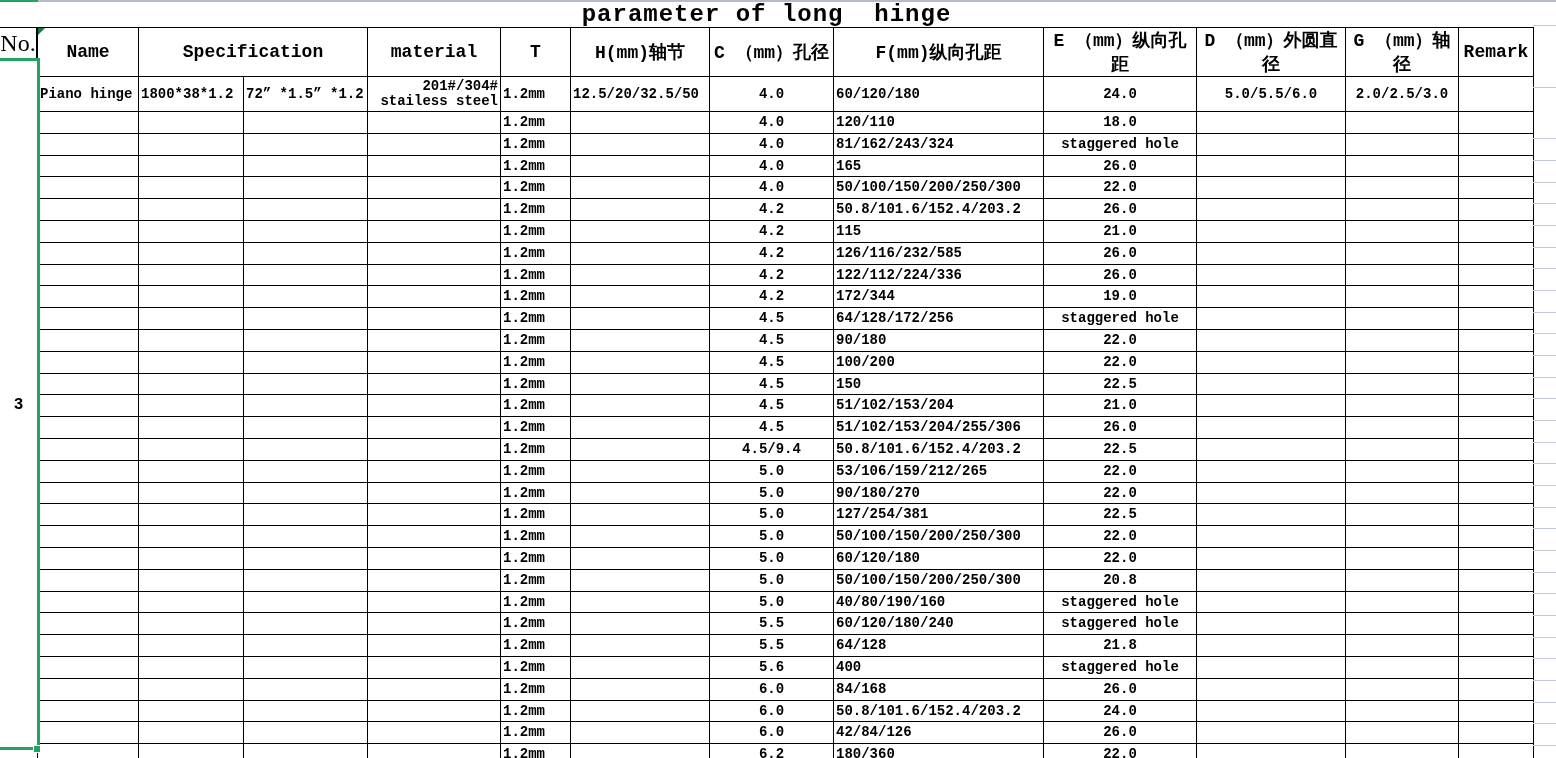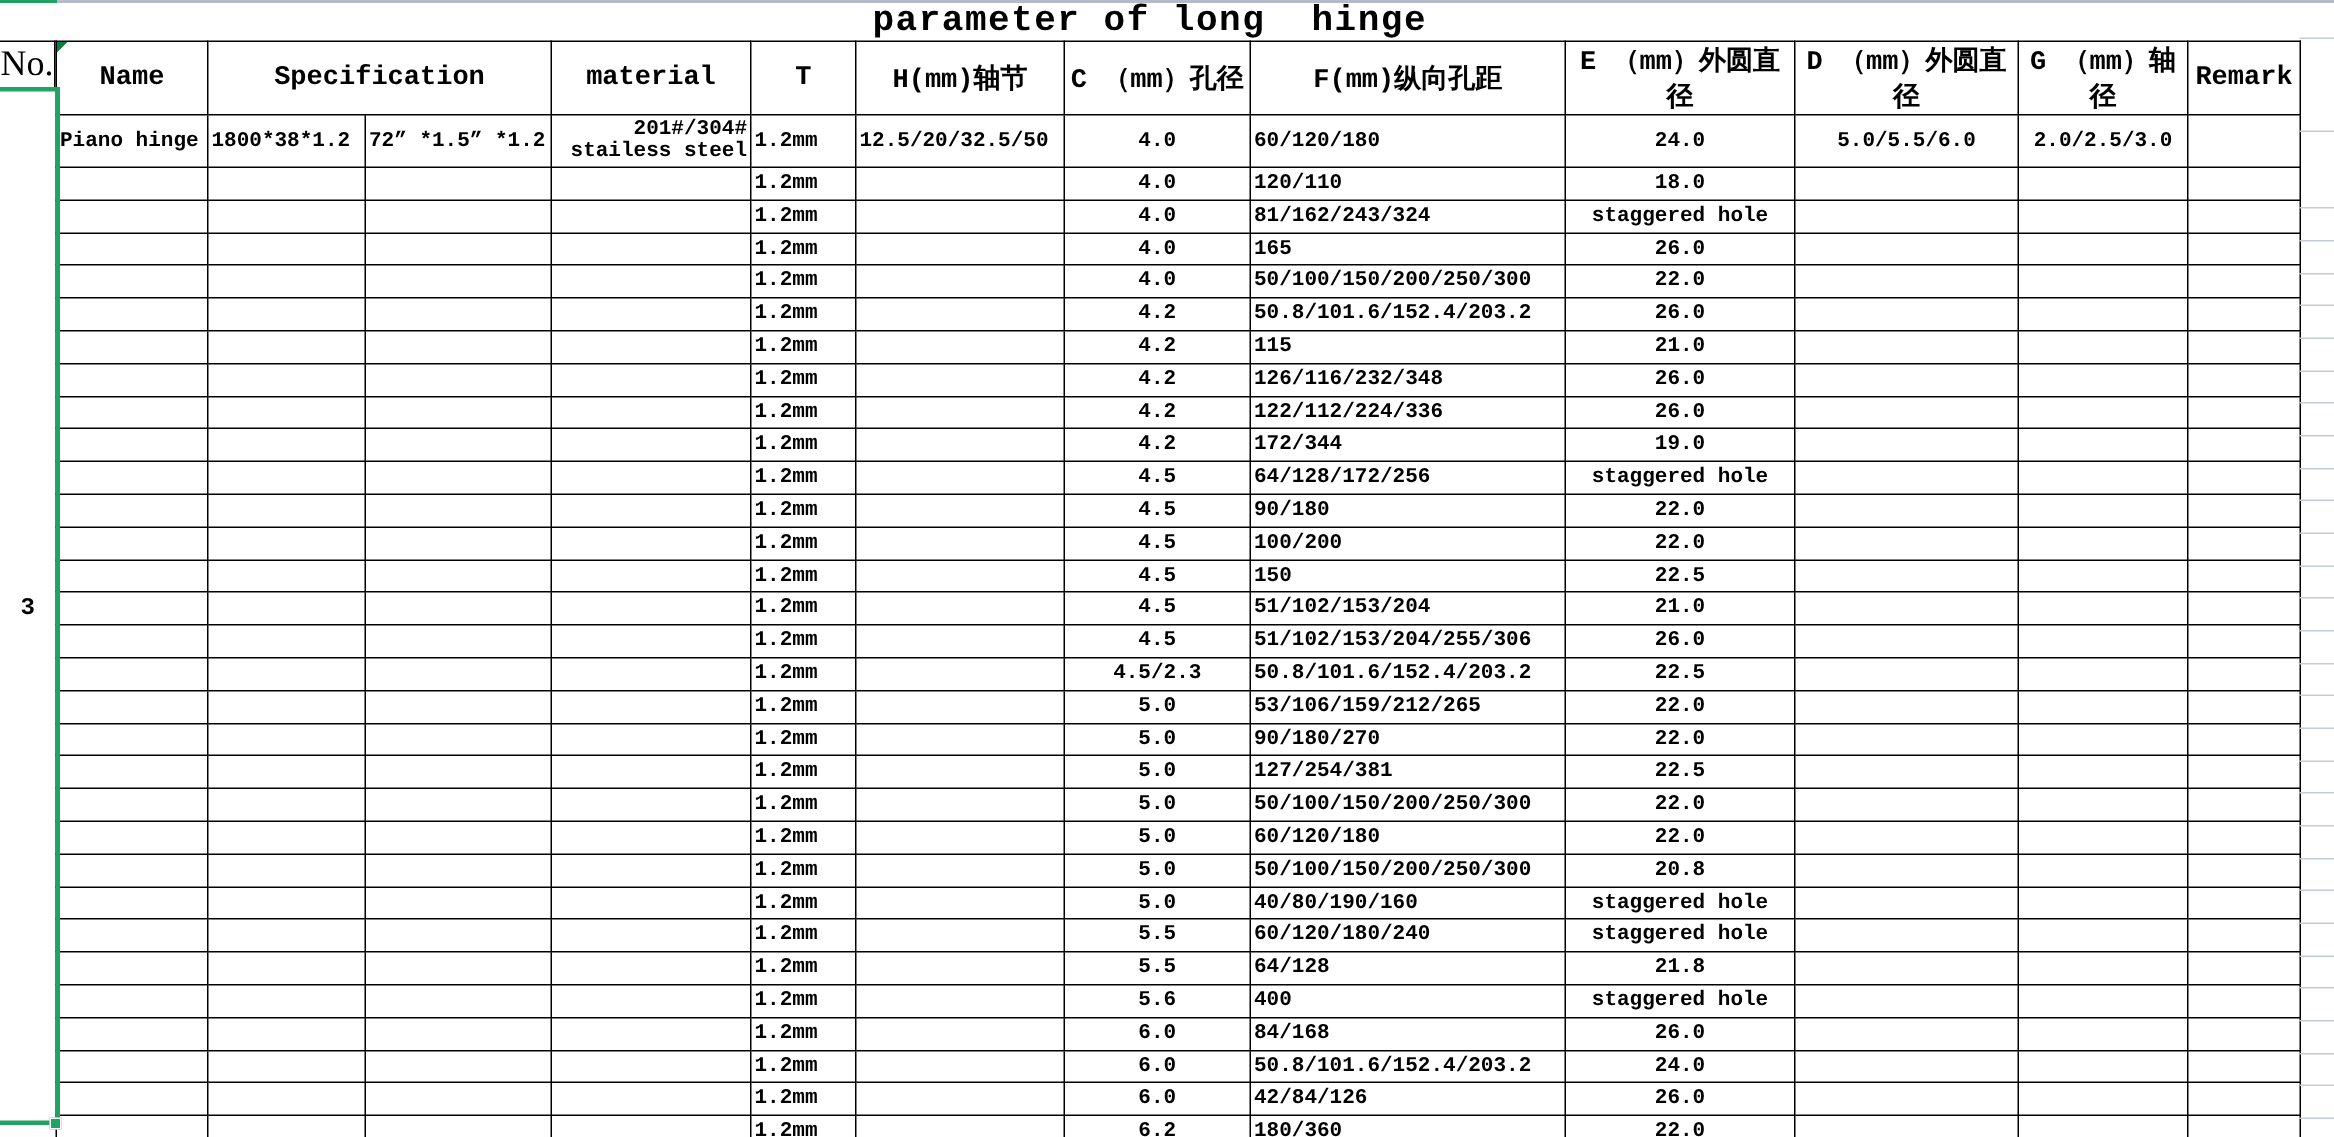--- a/index.html
+++ b/index.html
@@ -70,21 +70,21 @@
     </colgroup>
     <thead>
       <tr>
         <th>Name</th>
         <th colspan="2">Specification</th>
         <th>material</th>
         <th>T</th>
         <th>H(mm)轴节</th>
         <th>C （mm）孔径</th>
         <th>F(mm)纵向孔距</th>
-        <th>E （mm）外圆直径</th>
+        <th>E （mm）纵向孔距</th>
         <th>D （mm）外圆直径</th>
         <th>G （mm）轴径</th>
         <th>Remark</th>
       </tr>
     </thead>
     <tbody id="grid-body">
         <tr class="r1">
           <td class="c-name">Piano hinge</td>
           <td class="c-spec1">1800*38*1.2</td>
           <td class="c-spec2">72” *1.5” *1.2</td>
@@ -184,21 +184,21 @@
           <td class="c-rem"></td>
         </tr>
         <tr class="rn">
           <td class="c-name"></td>
           <td class="c-spec1"></td>
           <td class="c-spec2"></td>
           <td class="c-mat"></td>
           <td class="c-t">1.2mm</td>
           <td class="c-h"></td>
           <td class="c-c">4.2</td>
-          <td class="c-f">126/116/232/348</td>
+          <td class="c-f">126/116/232/585</td>
           <td class="c-e">26.0</td>
           <td class="c-d"></td>
           <td class="c-g"></td>
           <td class="c-rem"></td>
         </tr>
         <tr class="rn">
           <td class="c-name"></td>
           <td class="c-spec1"></td>
           <td class="c-spec2"></td>
           <td class="c-mat"></td>
@@ -309,21 +309,21 @@
           <td class="c-g"></td>
           <td class="c-rem"></td>
         </tr>
         <tr class="rn">
           <td class="c-name"></td>
           <td class="c-spec1"></td>
           <td class="c-spec2"></td>
           <td class="c-mat"></td>
           <td class="c-t">1.2mm</td>
           <td class="c-h"></td>
-          <td class="c-c">4.5/2.3</td>
+          <td class="c-c">4.5/9.4</td>
           <td class="c-f">50.8/101.6/152.4/203.2</td>
           <td class="c-e">22.5</td>
           <td class="c-d"></td>
           <td class="c-g"></td>
           <td class="c-rem"></td>
         </tr>
         <tr class="rn">
           <td class="c-name"></td>
           <td class="c-spec1"></td>
           <td class="c-spec2"></td>

